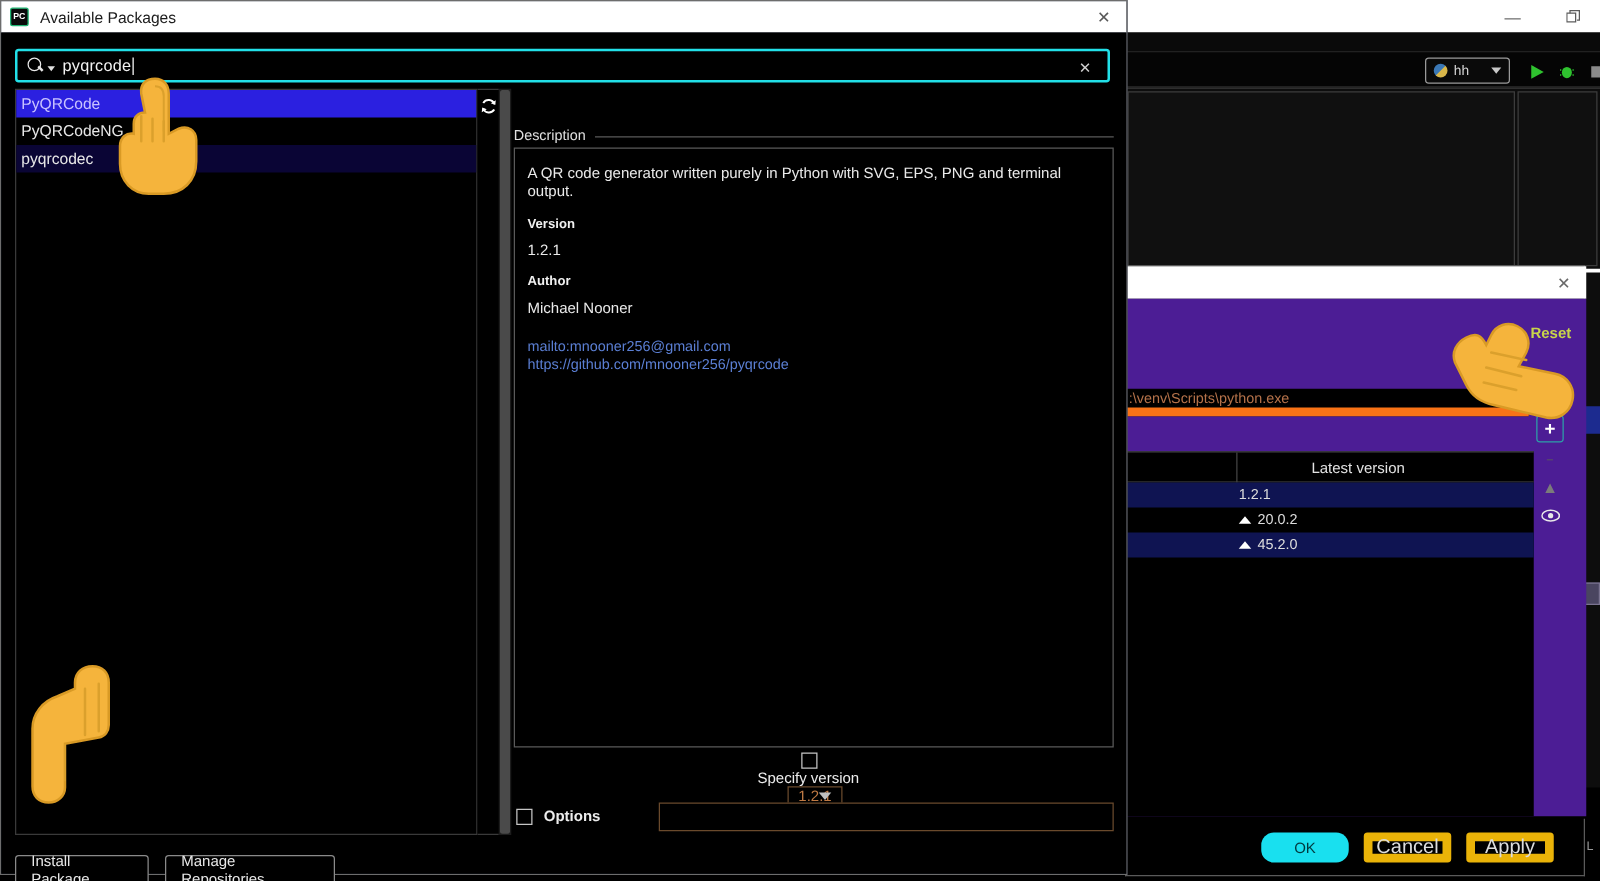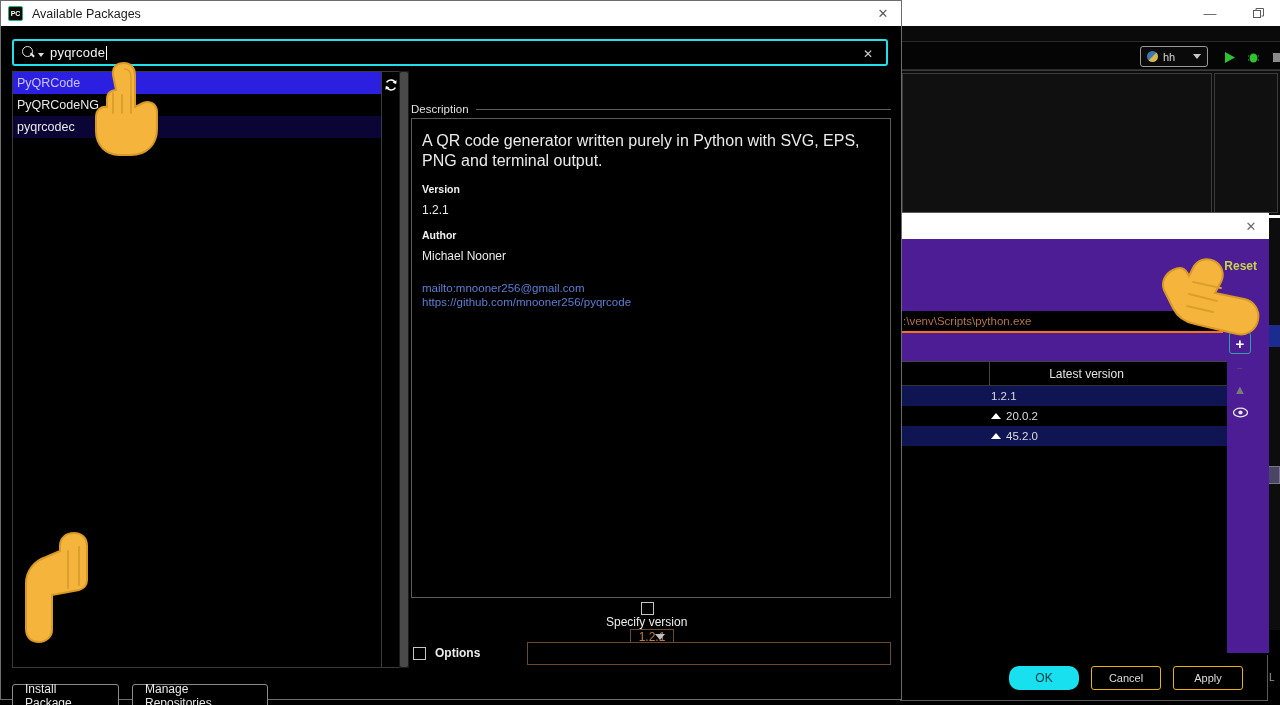--- a/index.html
+++ b/index.html
@@ -32,21 +32,21 @@
   .ide-bottom-line{position:absolute;left:1258px;top:672px;color:#9b9b9b;font-size:10px;}
   .ide-purple{position:absolute;left:1262px;top:466px;width:18px;height:18px;background:#4a4560;border:1px solid #7a7390;}
 
   
   .settings{position:absolute;left:900px;top:212px;width:368px;height:440px;background:#000;border:1px solid #5a5a5a;}
   .settings-title{position:absolute;left:0;top:0;width:368px;height:26px;background:#fff;}
   .settings-close{position:absolute;right:8px;top:4px;width:20px;height:18px;display:flex;align-items:center;justify-content:center;color:#6a6a6a;font-size:13px;}
   .settings-body{position:absolute;left:0;top:26px;width:368px;height:414px;background:#4c1d95;}
   .reset-link{position:absolute;right:12px;top:20px;color:#c8d44a;font-size:12px;font-weight:bold;}
   .interp-row{position:absolute;left:0;top:72px;width:368px;height:24px;}
-  .interp-field{position:absolute;left:0;top:0;width:322px;height:22px;background:#000;border-bottom:2px solid #f97316;
+  .interp-field{position:absolute;left:0;top:0;width:322px;height:22px;background:#000;border-bottom:7px solid #f97316;
      display:flex;align-items:center;color:#b5724a;font-size:11.5px;padding-left:2px;overflow:hidden;}
   .gear-btn{position:absolute;left:326px;top:0;width:22px;height:22px;border:1px solid #c8c8c8;border-radius:2px;
      background:#000;display:flex;align-items:center;justify-content:center;color:#fff;font-size:12px;}
   .pkg-table{position:absolute;left:0;top:122px;width:326px;height:292px;background:#000;border-top:1px solid #444;}
   .pkg-head{position:relative;height:24px;border-bottom:1px solid #333;}
   .pkg-head .col-sep{position:absolute;left:88px;top:0;width:1px;height:24px;background:#444;}
   .pkg-head .lv{position:absolute;left:0;top:0;width:326px;height:24px;display:flex;align-items:center;justify-content:center;
      color:#e2e2e2;font-size:12px;padding-left:45px;}
   .pkg-row{position:relative;height:20px;display:flex;align-items:center;font-size:11.5px;color:#dcdcdc;}
   .pkg-row.sel{background:#0f1452;}
@@ -54,22 +54,22 @@
   .up-arrow{width:0;height:0;border-left:5px solid transparent;border-right:5px solid transparent;border-bottom:6px solid #ffffff;}
   .side-tools{position:absolute;left:1228px;top:332px;width:24px;height:100px;display:flex;flex-direction:column;align-items:center;gap:0;}
   .st-btn{width:22px;height:22px;display:flex;align-items:center;justify-content:center;color:#cfcfcf;font-size:13px;}
   .st-btn.add{border:1px solid #2da0a8;border-radius:3px;color:#fff;font-size:15px;font-weight:bold;margin-bottom:4px;}
   .st-btn.minus{color:#5a5a5a;font-size:10px;height:20px;}
   .st-btn.up{color:#7b7b7b;height:22px;}
   .st-btn.eye{color:#e8e8e8;height:24px;}
   .settings-footer{position:absolute;left:900px;top:655px;width:368px;height:46px;background:#000;border:1px solid #5a5a5a;border-top:none;}
   .btn-ok{position:absolute;left:108px;top:11px;width:70px;height:24px;background:#19e0ef;color:#003a3f;border:none;border-radius:10px;
      font-size:12px;display:flex;align-items:center;justify-content:center;}
-  .btn-ghost{position:absolute;top:11px;height:24px;width:70px;background:#000;color:#dcdcdc;border:1px solid #eab308;border-radius:3px;
-     font-size:11px;display:flex;align-items:center;justify-content:center;}
+  .btn-ghost{position:absolute;top:11px;height:24px;width:70px;background:#000;color:#dcdcdc;border:7px solid #eab308;border-radius:3px;
+     font-size:16px;display:flex;align-items:center;justify-content:center;}
   .btn-cancel{left:190px;}
   .btn-apply{left:272px;}
 
   
   .apkg{position:absolute;left:0;top:0;width:902px;height:700px;background:#0f172a;border:1px solid #6d6d6d;}
   .apkg-title{position:absolute;left:0;top:0;width:900px;height:25px;background:#fff;display:flex;align-items:center;padding-left:7px;gap:9px;}
   .pc-logo{width:15px;height:15px;background:#0b0b0b;border:1.5px solid #1fb573;border-radius:2px;color:#fff;font-size:7px;
      display:flex;align-items:center;justify-content:center;font-weight:bold;}
   .apkg-title-text{color:#1c1c1c;font-size:12.5px;}
   .apkg-close{position:absolute;right:8px;top:4px;width:20px;height:17px;display:flex;align-items:center;justify-content:center;
@@ -95,21 +95,21 @@
   .refresh-col{position:absolute;left:381px;top:45px;width:17px;height:597px;background:#000;border-top:1px solid #3a3a3a;border-bottom:1px solid #3a3a3a;}
   .refresh-icon{position:absolute;left:1px;top:5px;width:15px;height:15px;display:flex;align-items:center;justify-content:center;color:#fff;font-size:13px;}
   .list-scroll{position:absolute;left:398px;top:45px;width:10px;height:597px;background:#1c1c1c;}
   .list-scroll-thumb{position:absolute;left:1px;top:1px;width:8px;height:595px;background:#4a4a4a;border-radius:2px;}
 
   .desc-group{position:absolute;left:410px;top:76px;width:480px;height:496px;}
   .desc-legend{position:absolute;left:0;top:0;height:14px;display:flex;align-items:center;gap:7px;width:480px;}
   .desc-legend-text{color:#e0e0e0;font-size:11.5px;}
   .desc-legend-line{flex:1;height:1px;background:#5a5a5a;}
   .desc-box{position:absolute;left:0;top:16px;width:480px;height:480px;background:#000;border:1px solid #5a5a5a;padding:12px 10px;}
-  .desc-text{color:#eaeaea;font-size:16px;line-height:1.25;margin-bottom:12px;}
+  .desc-text{color:#eaeaea;font-size:12px;line-height:1.25;margin-bottom:12px;}
   .desc-label{color:#f0f0f0;font-size:10.5px;font-weight:bold;margin-bottom:8px;}
   .desc-value{color:#eaeaea;font-size:12px;margin-bottom:12px;}
   .desc-link{color:#5b7fd4;font-size:11.5px;line-height:1.25;display:block;}
   .desc-links{margin-top:18px;}
 
   .opt-row{position:absolute;left:412px;width:478px;height:24px;display:flex;align-items:center;}
   .opt-ver{top:576px;flex-direction:column;}
   .opt-opts{top:615px;font-weight:bold;}
   .cb{width:13px;height:13px;border:1.5px solid #c5c5c5;background:#000;margin-right:9px;flex:0 0 auto;}
   .opt-label{color:#ececec;font-size:12px;width:92px;flex:0 0 auto;}

